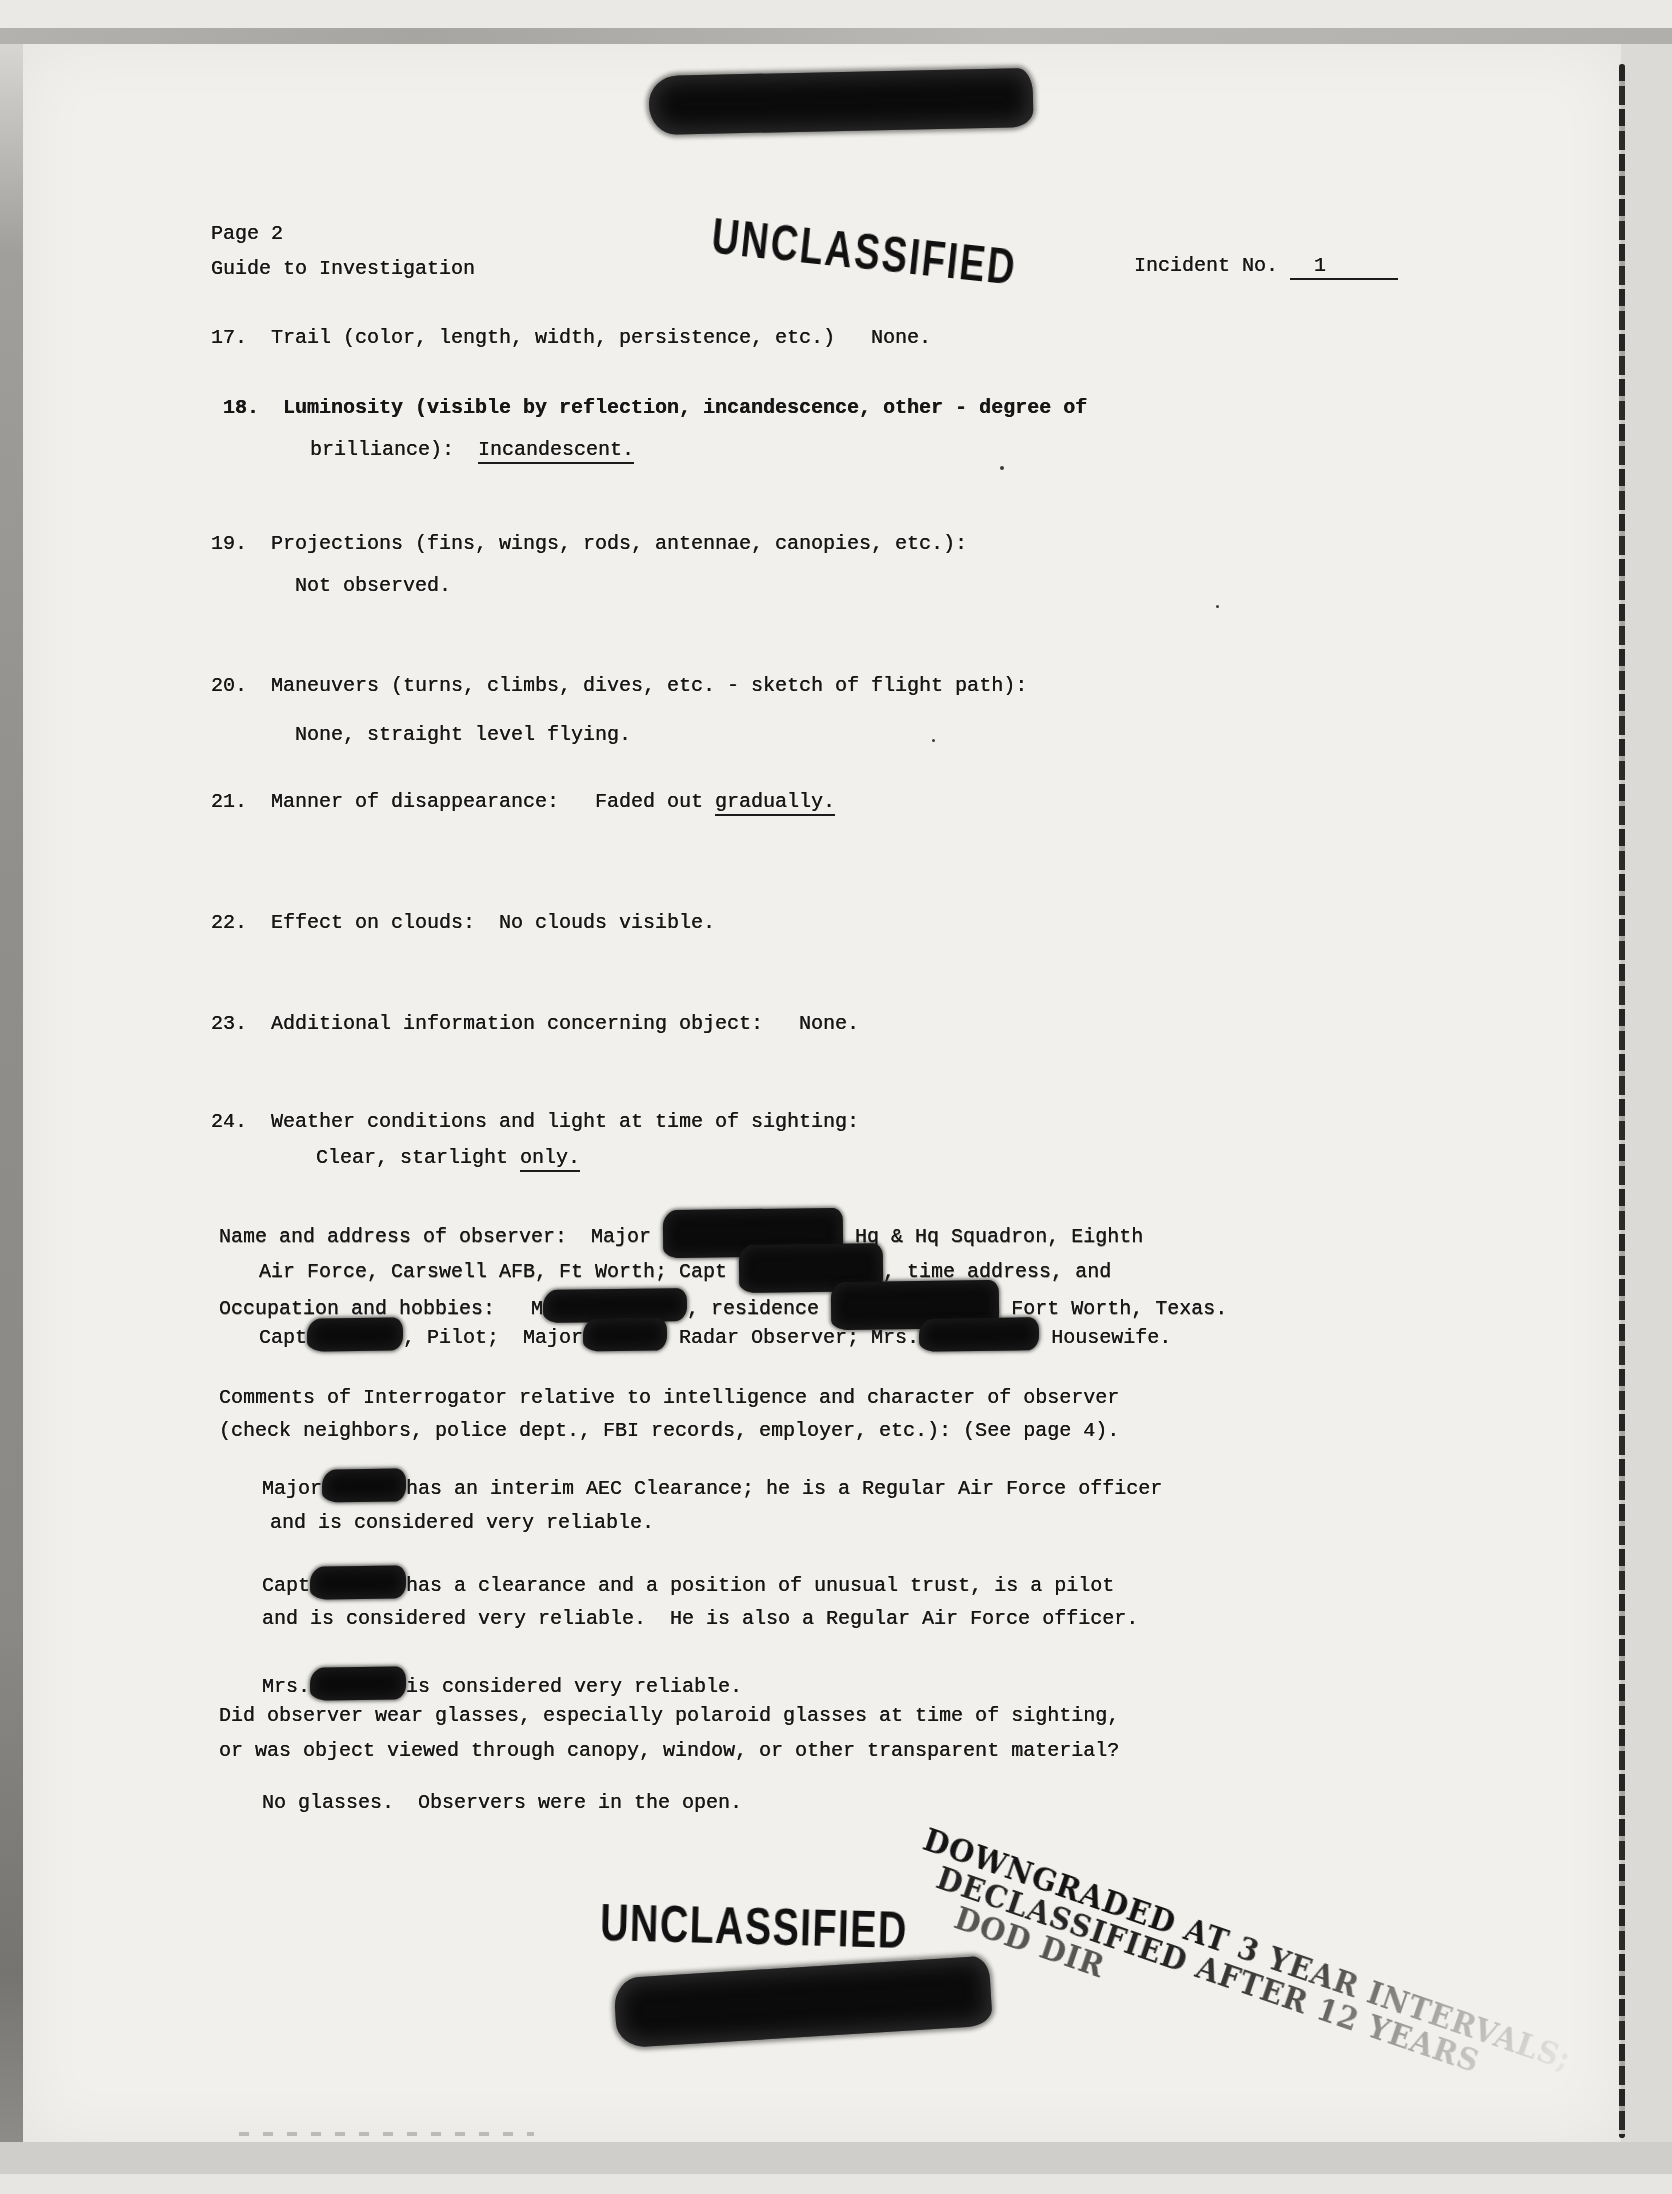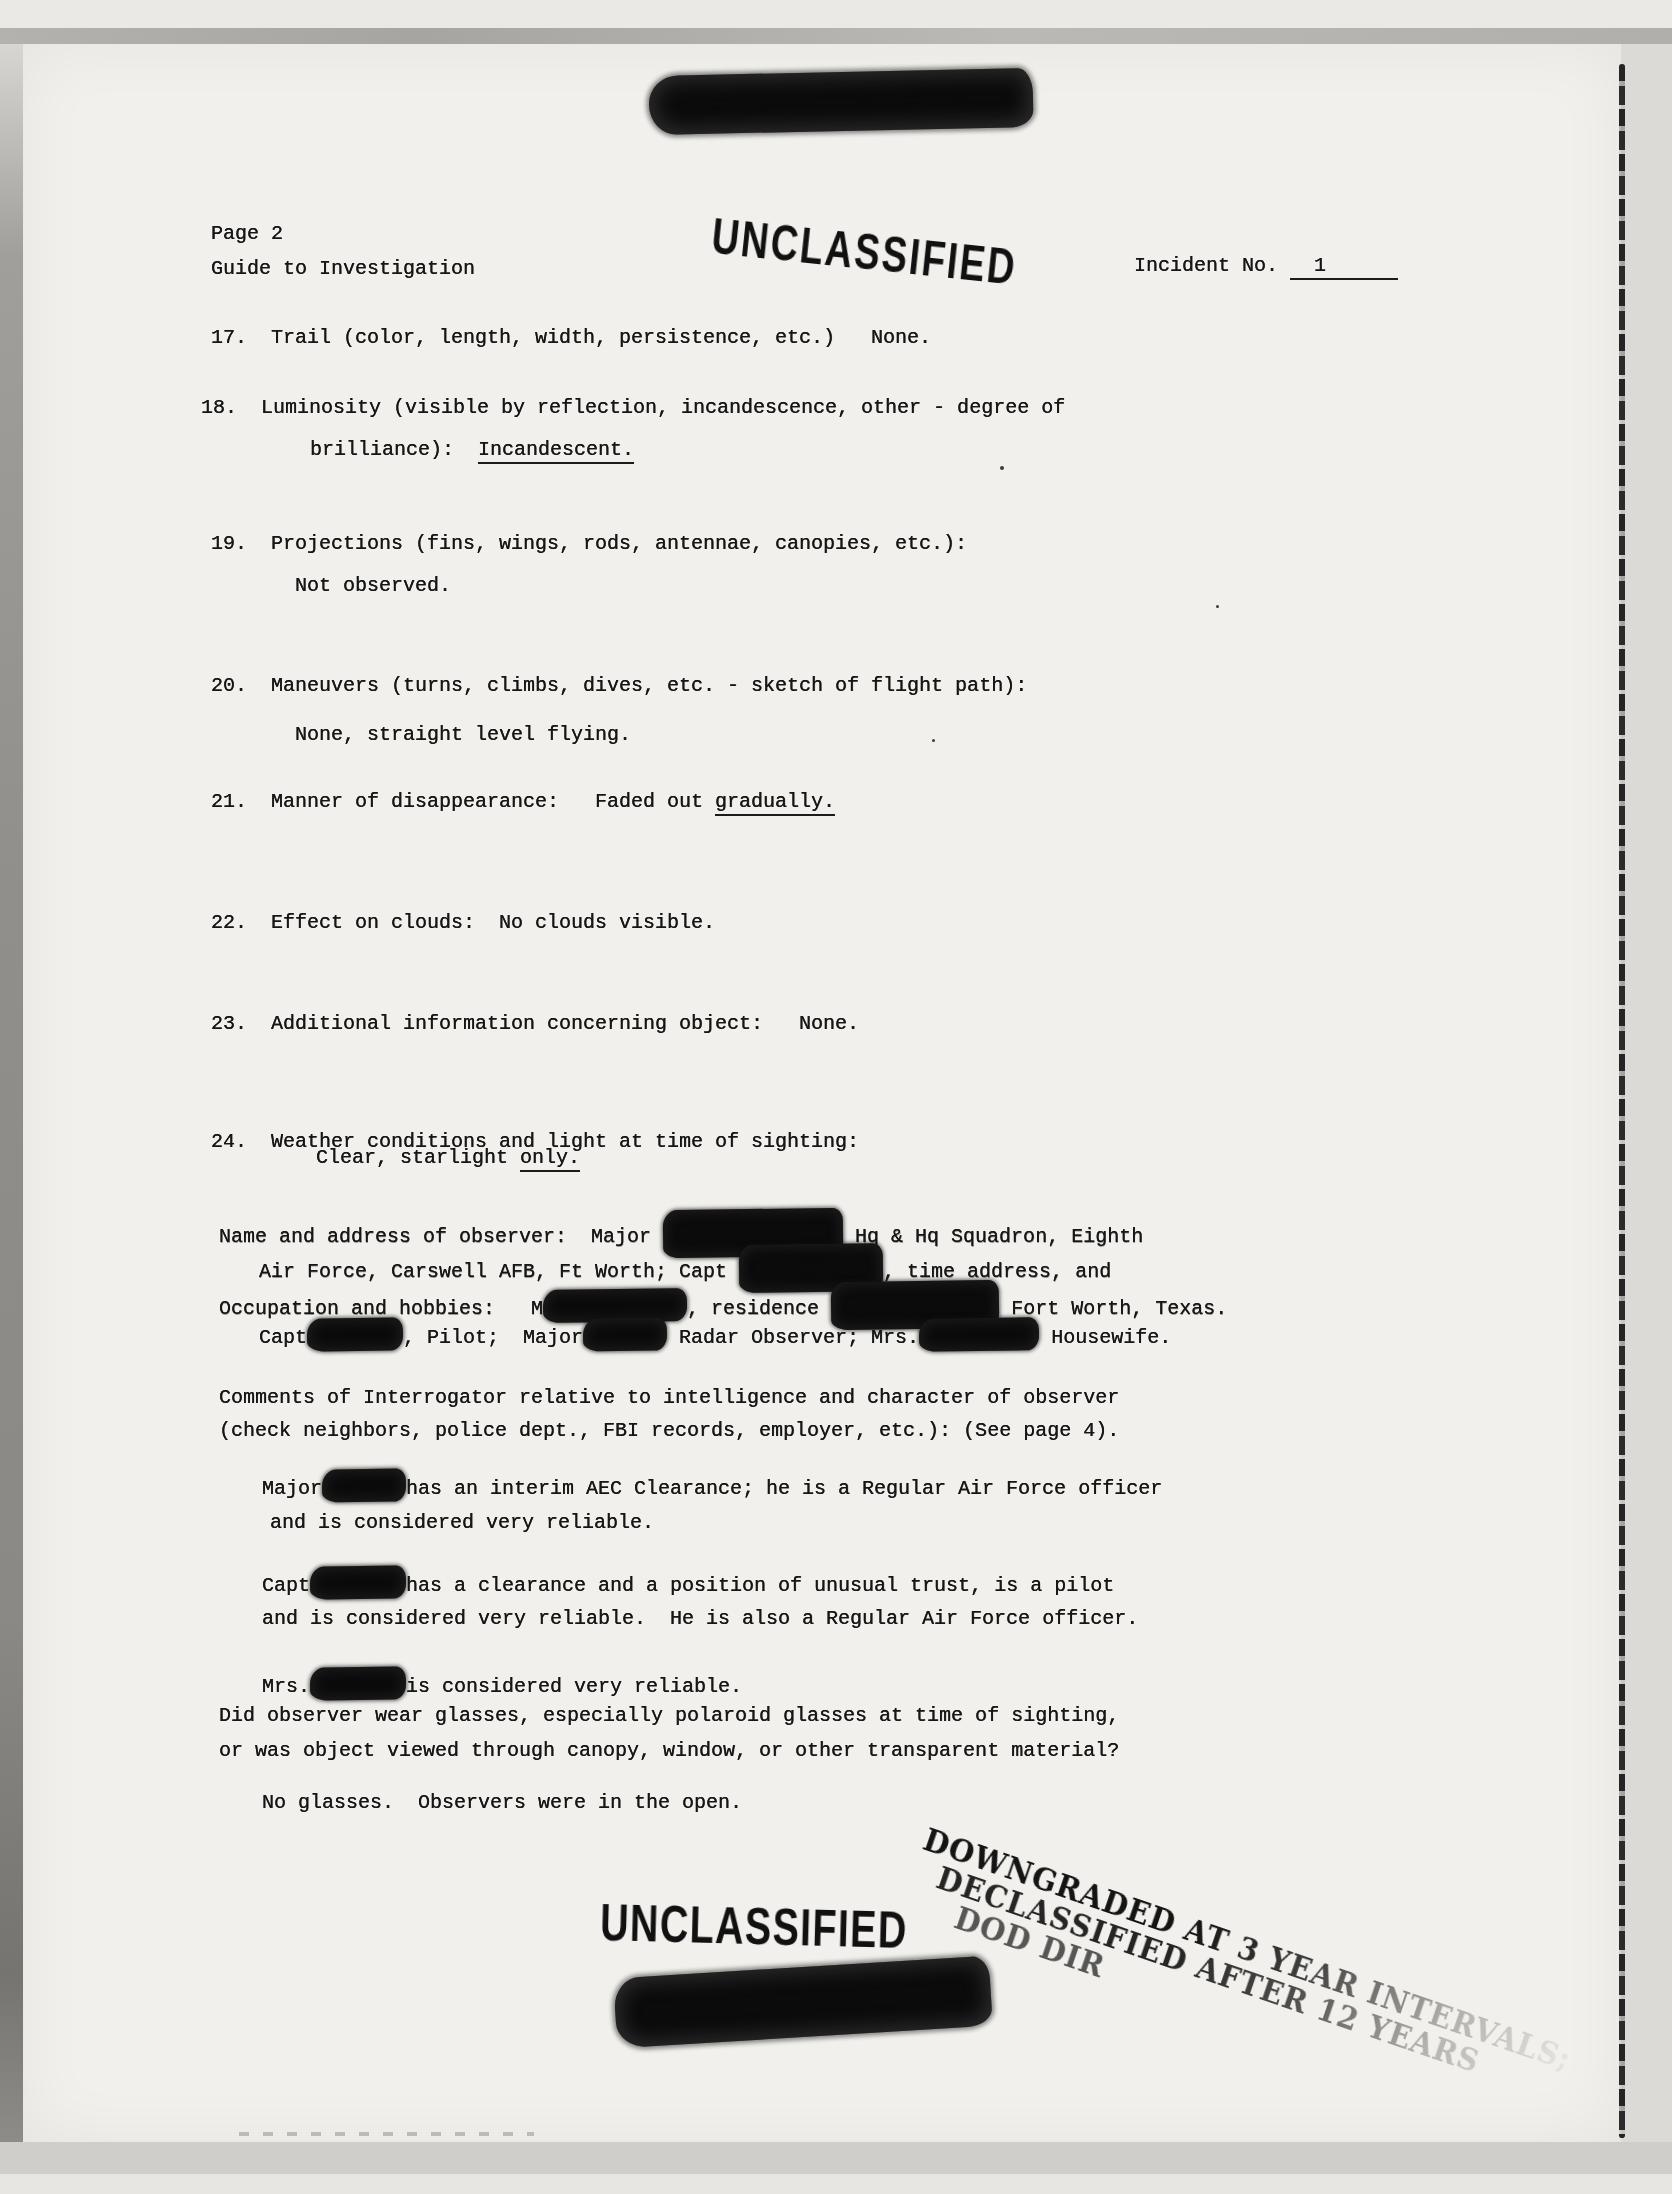--- a/index.html
+++ b/index.html
@@ -87,30 +87,30 @@
   <span class="dl2">DECLASSIFIED AFTER 12 YEARS</span>
   <span class="dl3">DOD DIR</span>
 </div>
 
 <div class="type">
   <div class="line" style="left:211px;top:217px;">Page 2</div>
   <div class="line" style="left:211px;top:252px;">Guide to Investigation</div>
   <div class="line" style="left:1086px;top:249px;margin-left:48px;"><span>Incident No. </span><span class="u">  1      </span></div>
 
   <div class="line" style="left:211px;top:321px;"><span>17.  Trail (color, length, width, persistence, etc.)   None.</span></div>
-  <div class="line" style="left:201px;top:391px;"><span>18.  Luminosity (visible by reflection, incandescence, other - degree of</span></div>
+  <div class="line" style="left:223px;top:391px;font-weight:bold;"><span>18.  Luminosity (visible by reflection, incandescence, other - degree of</span></div>
   <div class="line" style="left:310px;top:433px;"><span>brilliance):  </span><span class="u">Incandescent.</span></div>
   <div class="line" style="left:211px;top:527px;"><span>19.  Projections (fins, wings, rods, antennae, canopies, etc.):</span></div>
   <div class="line" style="left:295px;top:569px;"><span>Not observed.</span></div>
   <div class="line" style="left:211px;top:669px;"><span>20.  Maneuvers (turns, climbs, dives, etc. - sketch of flight path):</span></div>
   <div class="line" style="left:295px;top:718px;"><span>None, straight level flying.</span></div>
   <div class="line" style="left:211px;top:785px;"><span>21.  Manner of disappearance:   Faded out </span><span class="u">gradually.</span></div>
   <div class="line" style="left:211px;top:906px;"><span>22.  Effect on clouds:  No clouds visible.</span></div>
   <div class="line" style="left:211px;top:1007px;"><span>23.  Additional information concerning object:   None.</span></div>
-  <div class="line" style="left:211px;top:1105px;margin-top:20px;"><span>24.  Weather conditions and light at time of sighting:</span></div>
+  <div class="line" style="left:211px;top:1105px;"><span>24.  Weather conditions and light at time of sighting:</span></div>
   <div class="line" style="left:316px;top:1141px;"><span>Clear, starlight </span><span class="u">only.</span></div>
 
   <div class="line" style="left:219px;top:1209px;"><span>Name and address of observer:  Major </span><span class="redact tall" style="width: 15ch;"></span><span> Hq &amp; Hq Squadron, Eighth</span></div>
   <div class="line" style="left:259px;top:1244px;"><span>Air Force, Carswell AFB, Ft Worth; Capt </span><span class="redact tall" style="width: 12ch;"></span><span>, time address, and</span></div>
   <div class="line" style="left:219px;top:1281px;"><span>Occupation and hobbies:   M</span><span class="redact" style="width: 12ch;"></span><span>, residence </span><span class="redact tall" style="width: 14ch;"></span><span> Fort Worth, Texas.</span></div>
   <div class="line" style="left:259px;top:1318px;"><span>Capt</span><span class="redact" style="width: 8ch;"></span><span>, Pilot;  Major</span><span class="redact" style="width: 7ch;"></span><span> Radar Observer; Mrs.</span><span class="redact" style="width: 10ch;"></span><span> Housewife.</span></div>
   <div class="line" style="left:219px;top:1381px;"><span>Comments of Interrogator relative to intelligence and character of observer</span></div>
   <div class="line" style="left:219px;top:1414px;"><span>(check neighbors, police dept., FBI records, employer, etc.): (See page 4).</span></div>
   <div class="line" style="left:262px;top:1469px;"><span>Major</span><span class="redact" style="width: 7ch;"></span><span>has an interim AEC Clearance; he is a Regular Air Force officer</span></div>
   <div class="line" style="left:270px;top:1506px;"><span>and is considered very reliable.</span></div>

